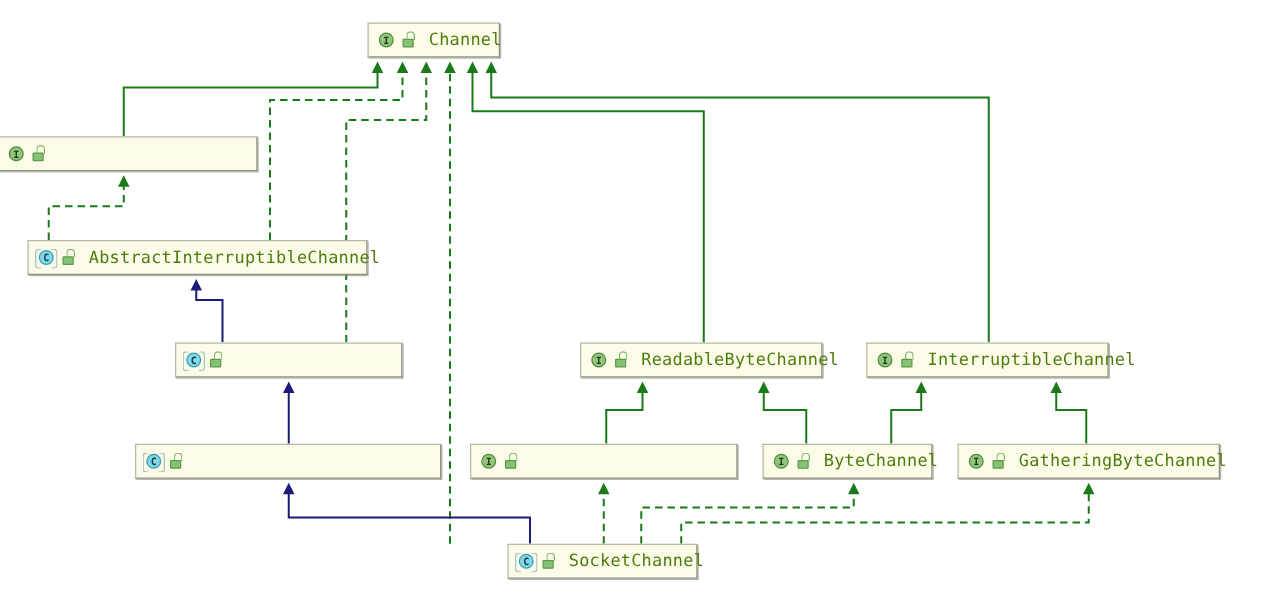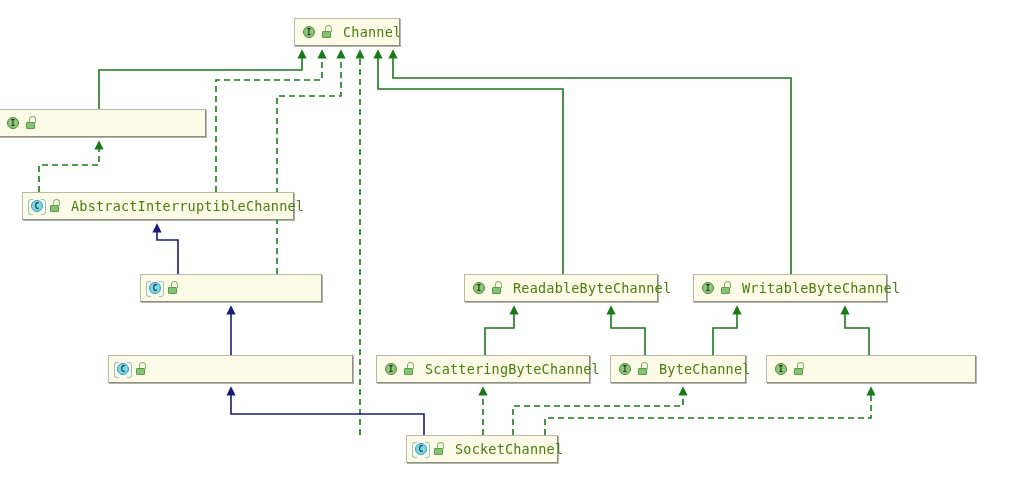--- a/index.html
+++ b/index.html
@@ -238,21 +238,21 @@
   </div>
 
   <div class="node" style="left:693px; top:274px; width:194px;">
     <span class="kind-icon icon-interface">
       <span class="disc">I</span>
     </span>
     <span class="lock-icon">
       <span class="shackle"></span>
         <span class="body"></span>
     </span>
-    <span class="node-label">WritableByteChannel</span>
+    <span class="node-label">InterruptibleChannel</span>
   </div>
 
   <div class="node" style="left:108px; top:355px; width:245px;">
     <span class="kind-icon icon-abstract">
       <span class="bracket left"></span>
         <span class="disc">C</span>
         <span class="bracket right"></span>
     </span>
     <span class="lock-icon">
       <span class="shackle"></span>
@@ -261,21 +261,20 @@
   </div>
 
   <div class="node" style="left:376px; top:355px; width:214px;">
     <span class="kind-icon icon-interface">
       <span class="disc">I</span>
     </span>
     <span class="lock-icon">
       <span class="shackle"></span>
         <span class="body"></span>
     </span>
-    <span class="node-label">ScatteringByteChannel</span>
   </div>
 
   <div class="node" style="left:610px; top:355px; width:136px;">
     <span class="kind-icon icon-interface">
       <span class="disc">I</span>
     </span>
     <span class="lock-icon">
       <span class="shackle"></span>
         <span class="body"></span>
     </span>
@@ -283,20 +282,21 @@
   </div>
 
   <div class="node" style="left:766px; top:355px; width:210px;">
     <span class="kind-icon icon-interface">
       <span class="disc">I</span>
     </span>
     <span class="lock-icon">
       <span class="shackle"></span>
         <span class="body"></span>
     </span>
+    <span class="node-label">GatheringByteChannel</span>
   </div>
 
   <div class="node" style="left:406px; top:435px; width:152px;">
     <span class="kind-icon icon-abstract">
       <span class="bracket left"></span>
         <span class="disc">C</span>
         <span class="bracket right"></span>
     </span>
     <span class="lock-icon">
       <span class="shackle"></span>

